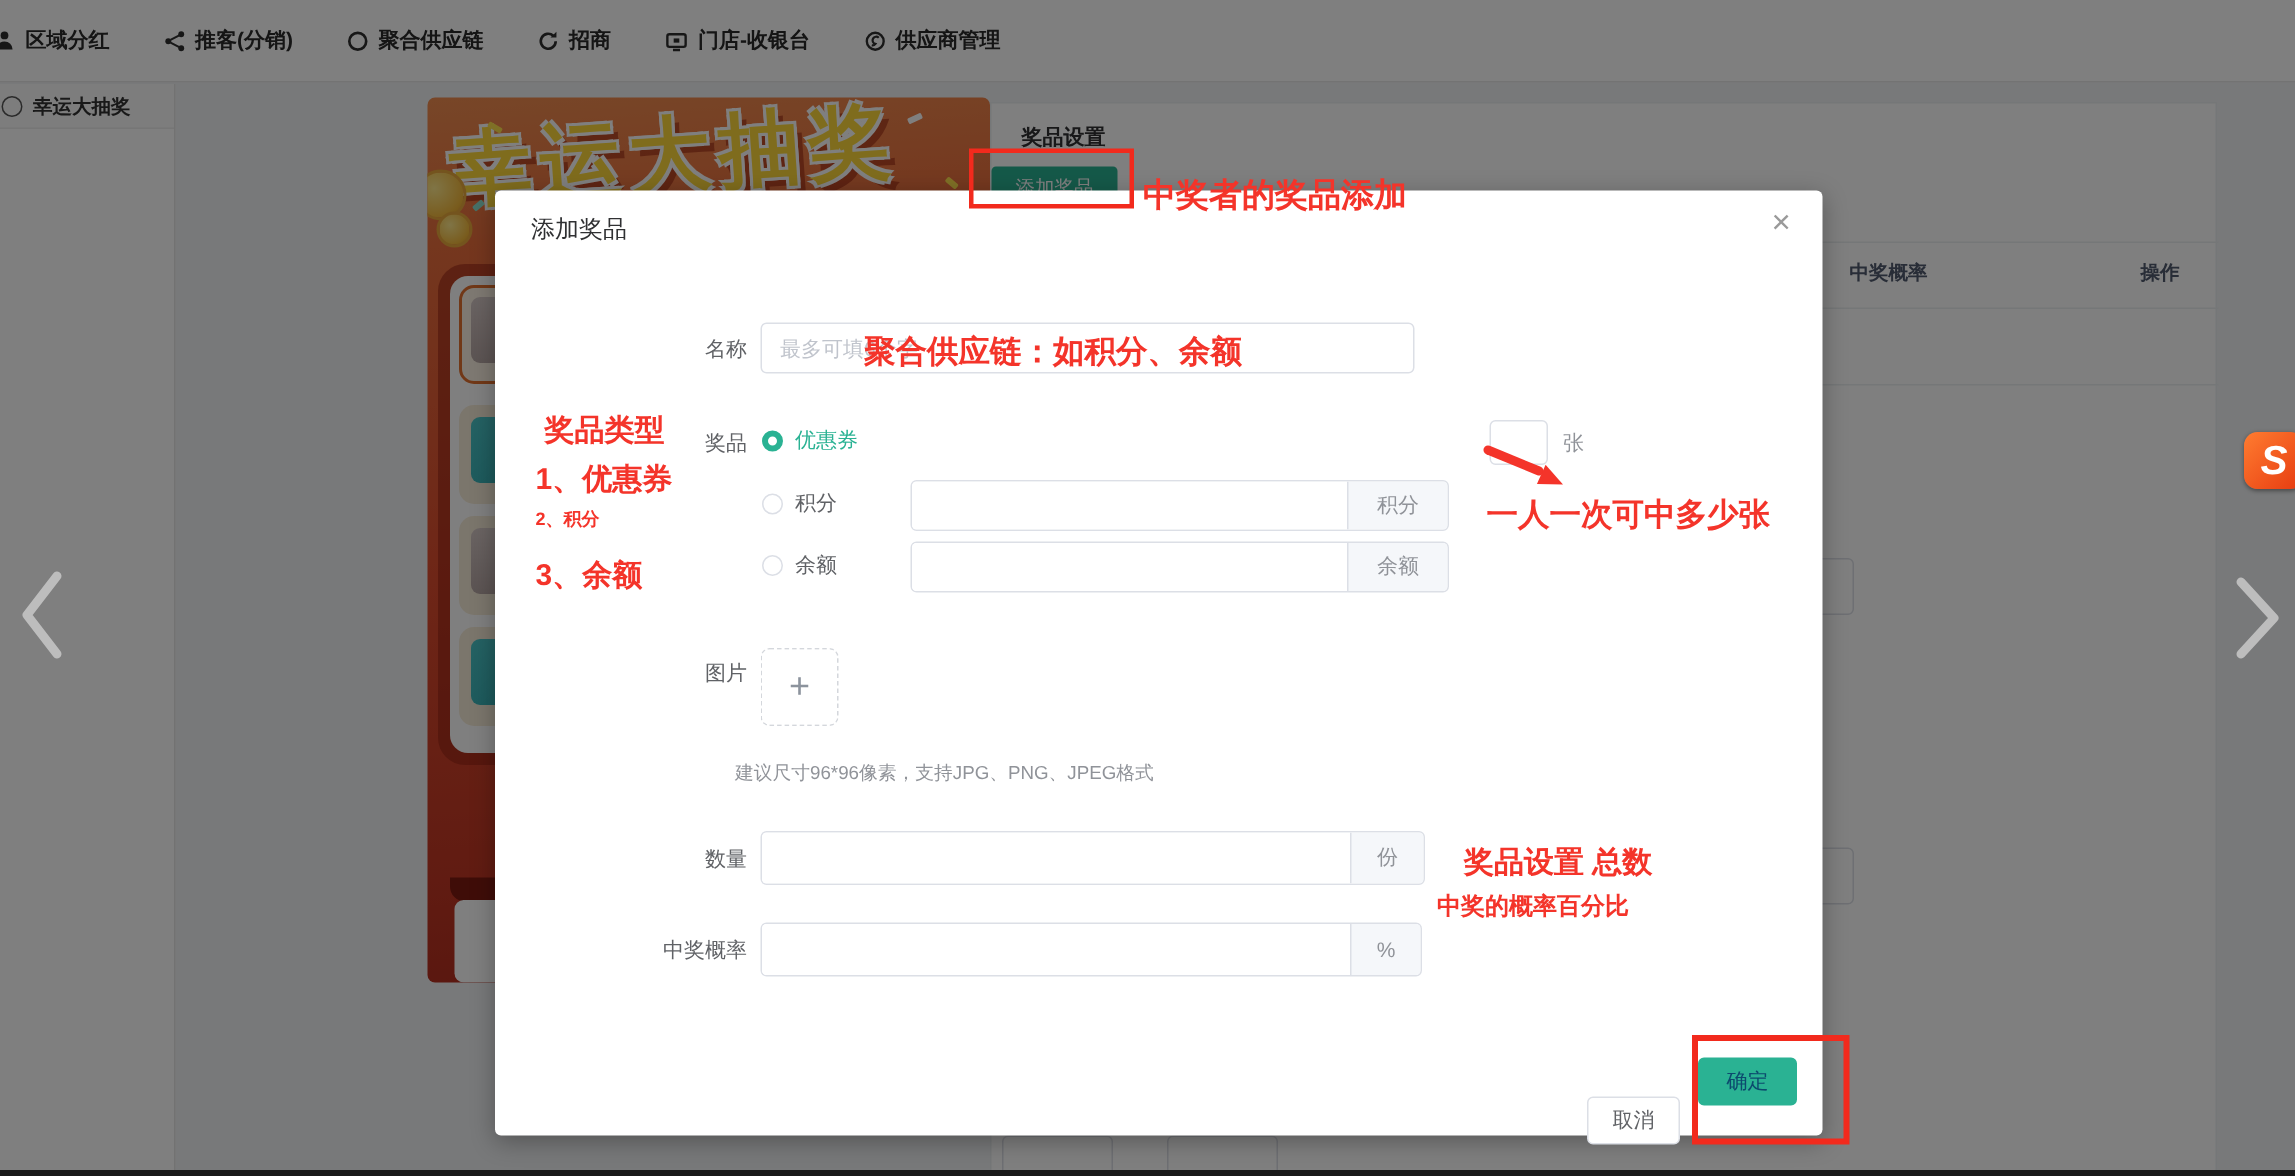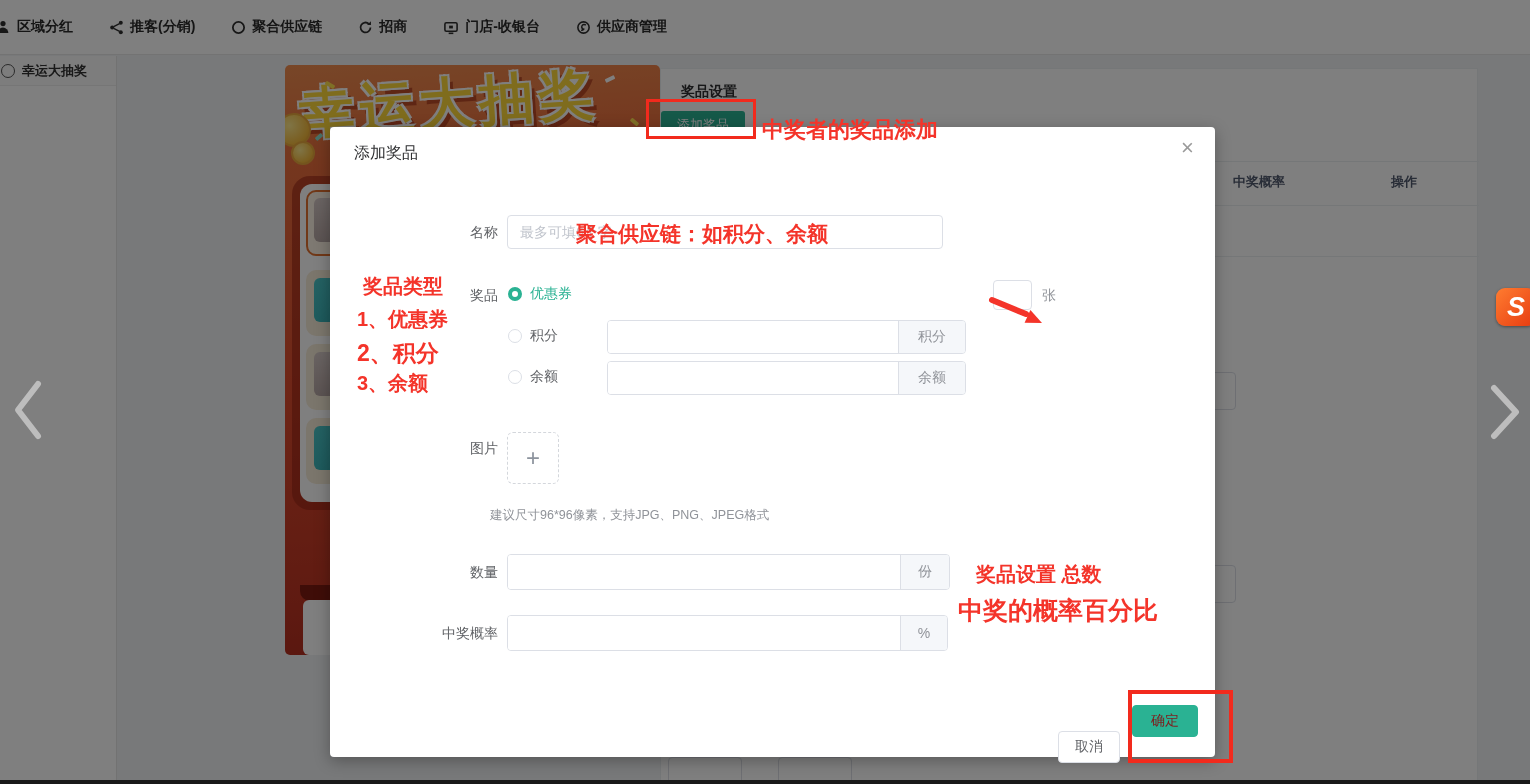--- a/index.html
+++ b/index.html
@@ -66,21 +66,21 @@
   .suffix{display:flex;align-items:center;justify-content:center;background:#f5f7fa;border-left:1px solid #dcdfe6;color:#909399;font-size:14px;flex:0 0 auto}
   .radio-row{position:absolute;display:flex;align-items:center;gap:8px;cursor:pointer}
   .rdot{width:14px;height:14px;border-radius:50%;box-sizing:border-box;background:#fff;border:1px solid #dcdfe6}
   .rdot.on{border:4.5px solid #2ab293}
   .rlabel{font-size:14px;color:#606266}
   .rlabel.on{color:#2ab293}
   .upload{position:absolute;width:50px;height:50px;border:1px dashed #d4d7dc;border-radius:6px;display:flex;align-items:center;justify-content:center;color:#8c939d;font-size:24px;cursor:pointer;background:#fff}
   .hint{position:absolute;font-size:12.5px;color:#909399}
   .btn{position:absolute;height:32px;border-radius:4px;font-size:14px;cursor:pointer;box-sizing:border-box}
   .btn.cancel{width:62px;background:#fff;border:1px solid #dcdfe6;color:#606266}
-  .btn.confirm{width:66px;background:#2ab293;border:1px solid #2ab293;color:#7f1d1d}
+  .btn.confirm{width:66px;background:#2ab293;border:1px solid #2ab293;color:#0c4a6e}
   
   .note{color:#f4342a;font-weight:bold;white-space:nowrap;pointer-events:none}
   .note.z{position:absolute;z-index:30}
   .modal .note{position:absolute;z-index:5}
   .red-rect{position:absolute;border:4px solid #f22a1d;z-index:30;box-sizing:border-box;pointer-events:none}
   
   .s-logo{position:absolute;left:1496px;top:288px;width:40px;height:38px;z-index:30;border-radius:9px;
     background:linear-gradient(135deg,#ff7c30,#e63a10);color:#fff;font-weight:bold;font-style:italic;font-size:27px;
     display:flex;align-items:center;justify-content:center;cursor:pointer;box-shadow:0 1px 3px rgba(0,0,0,.4)}
   .s-tab{position:absolute;left:1526px;top:291px;width:6px;height:15px;background:#fff;z-index:29}
@@ -179,21 +179,21 @@
     </div>
     <div class="tab-red"></div>
     <div class="banner-white-bottom"></div>
   </div>
 
   <div class="panel">
     <div class="panel-title">奖品设置</div>
     <button class="add-btn">添加奖品</button>
     <div class="hline" style="top:92px"></div>
     <span class="th" style="left:572px">中奖概率</span>
-    <span class="th" style="left:730px">操作</span>
+    <span class="th" style="left:766px">操作</span>
     <div class="hline" style="top:136px"></div>
     <div class="hline" style="top:187px"></div>
   </div>
 
   <div class="mini-box" style="left:1160px;top:372px"></div>
   <div class="mini-box" style="left:1160px;top:565px"></div>
   <div class="bottom-box" style="left:668px;top:757px"></div>
   <div class="bottom-box" style="left:778px;top:757px"></div>
   <div class="bottom-strip"></div>
 </div>
@@ -261,28 +261,29 @@
     <input style="">
     <span class="suffix" style="width:46px">%</span>
   </div>
 
   <button class="btn cancel" style="left:728px;top:604px">取消</button>
   <button class="btn confirm" style="left:802px;top:578px">确定</button>
 
   <div class="note" style="left:246px;top:93px;font-size:21px">聚合供应链：如积分、余额</div>
   <div class="note" style="left:33px;top:146px;font-size:20px">奖品类型</div>
   <div class="note" style="left:27px;top:179px;font-size:20px">1、优惠券</div>
-  <div class="note" style="left:27px;top:211px;font-size:23px">2、积分</div>
+  <div class="note" style="left:27px;top:211px;font-size:12px">2、积分</div>
   <div class="note" style="left:27px;top:243px;font-size:20px">3、余额</div>
   <svg class="abs" style="left:658px;top:168px;z-index:5;pointer-events:none" width="62" height="34" viewBox="0 0 62 34">
     <path d="M4 5 L38 19" stroke="#f4342a" stroke-width="6" stroke-linecap="round"></path>
     <polygon points="54,28 36.6,27.7 42.4,14.9" fill="#f4342a"></polygon>
   </svg>
+  <div class="note" style="left:661px;top:202px;font-size:21px">一人一次可中多少张</div>
   <div class="note" style="left:646px;top:434px;font-size:20px">奖品设置 总数</div>
-  <div class="note" style="left:628px;top:467px;font-size:25px">中奖的概率百分比</div>
+  <div class="note" style="left:628px;top:467px;font-size:16px">中奖的概率百分比</div>
 </div>
 
 <div class="red-rect" style="left:646px;top:99px;width:110px;height:40px;border-width:3px"></div>
 <div class="note z" style="left:762px;top:115px;font-size:22px">中奖者的奖品添加</div>
 <div class="red-rect" style="left:1128px;top:690px;width:105px;height:73px"></div>
 
 <div class="s-tab"></div>
 <div class="s-logo">
   <span>S</span>
 </div>

